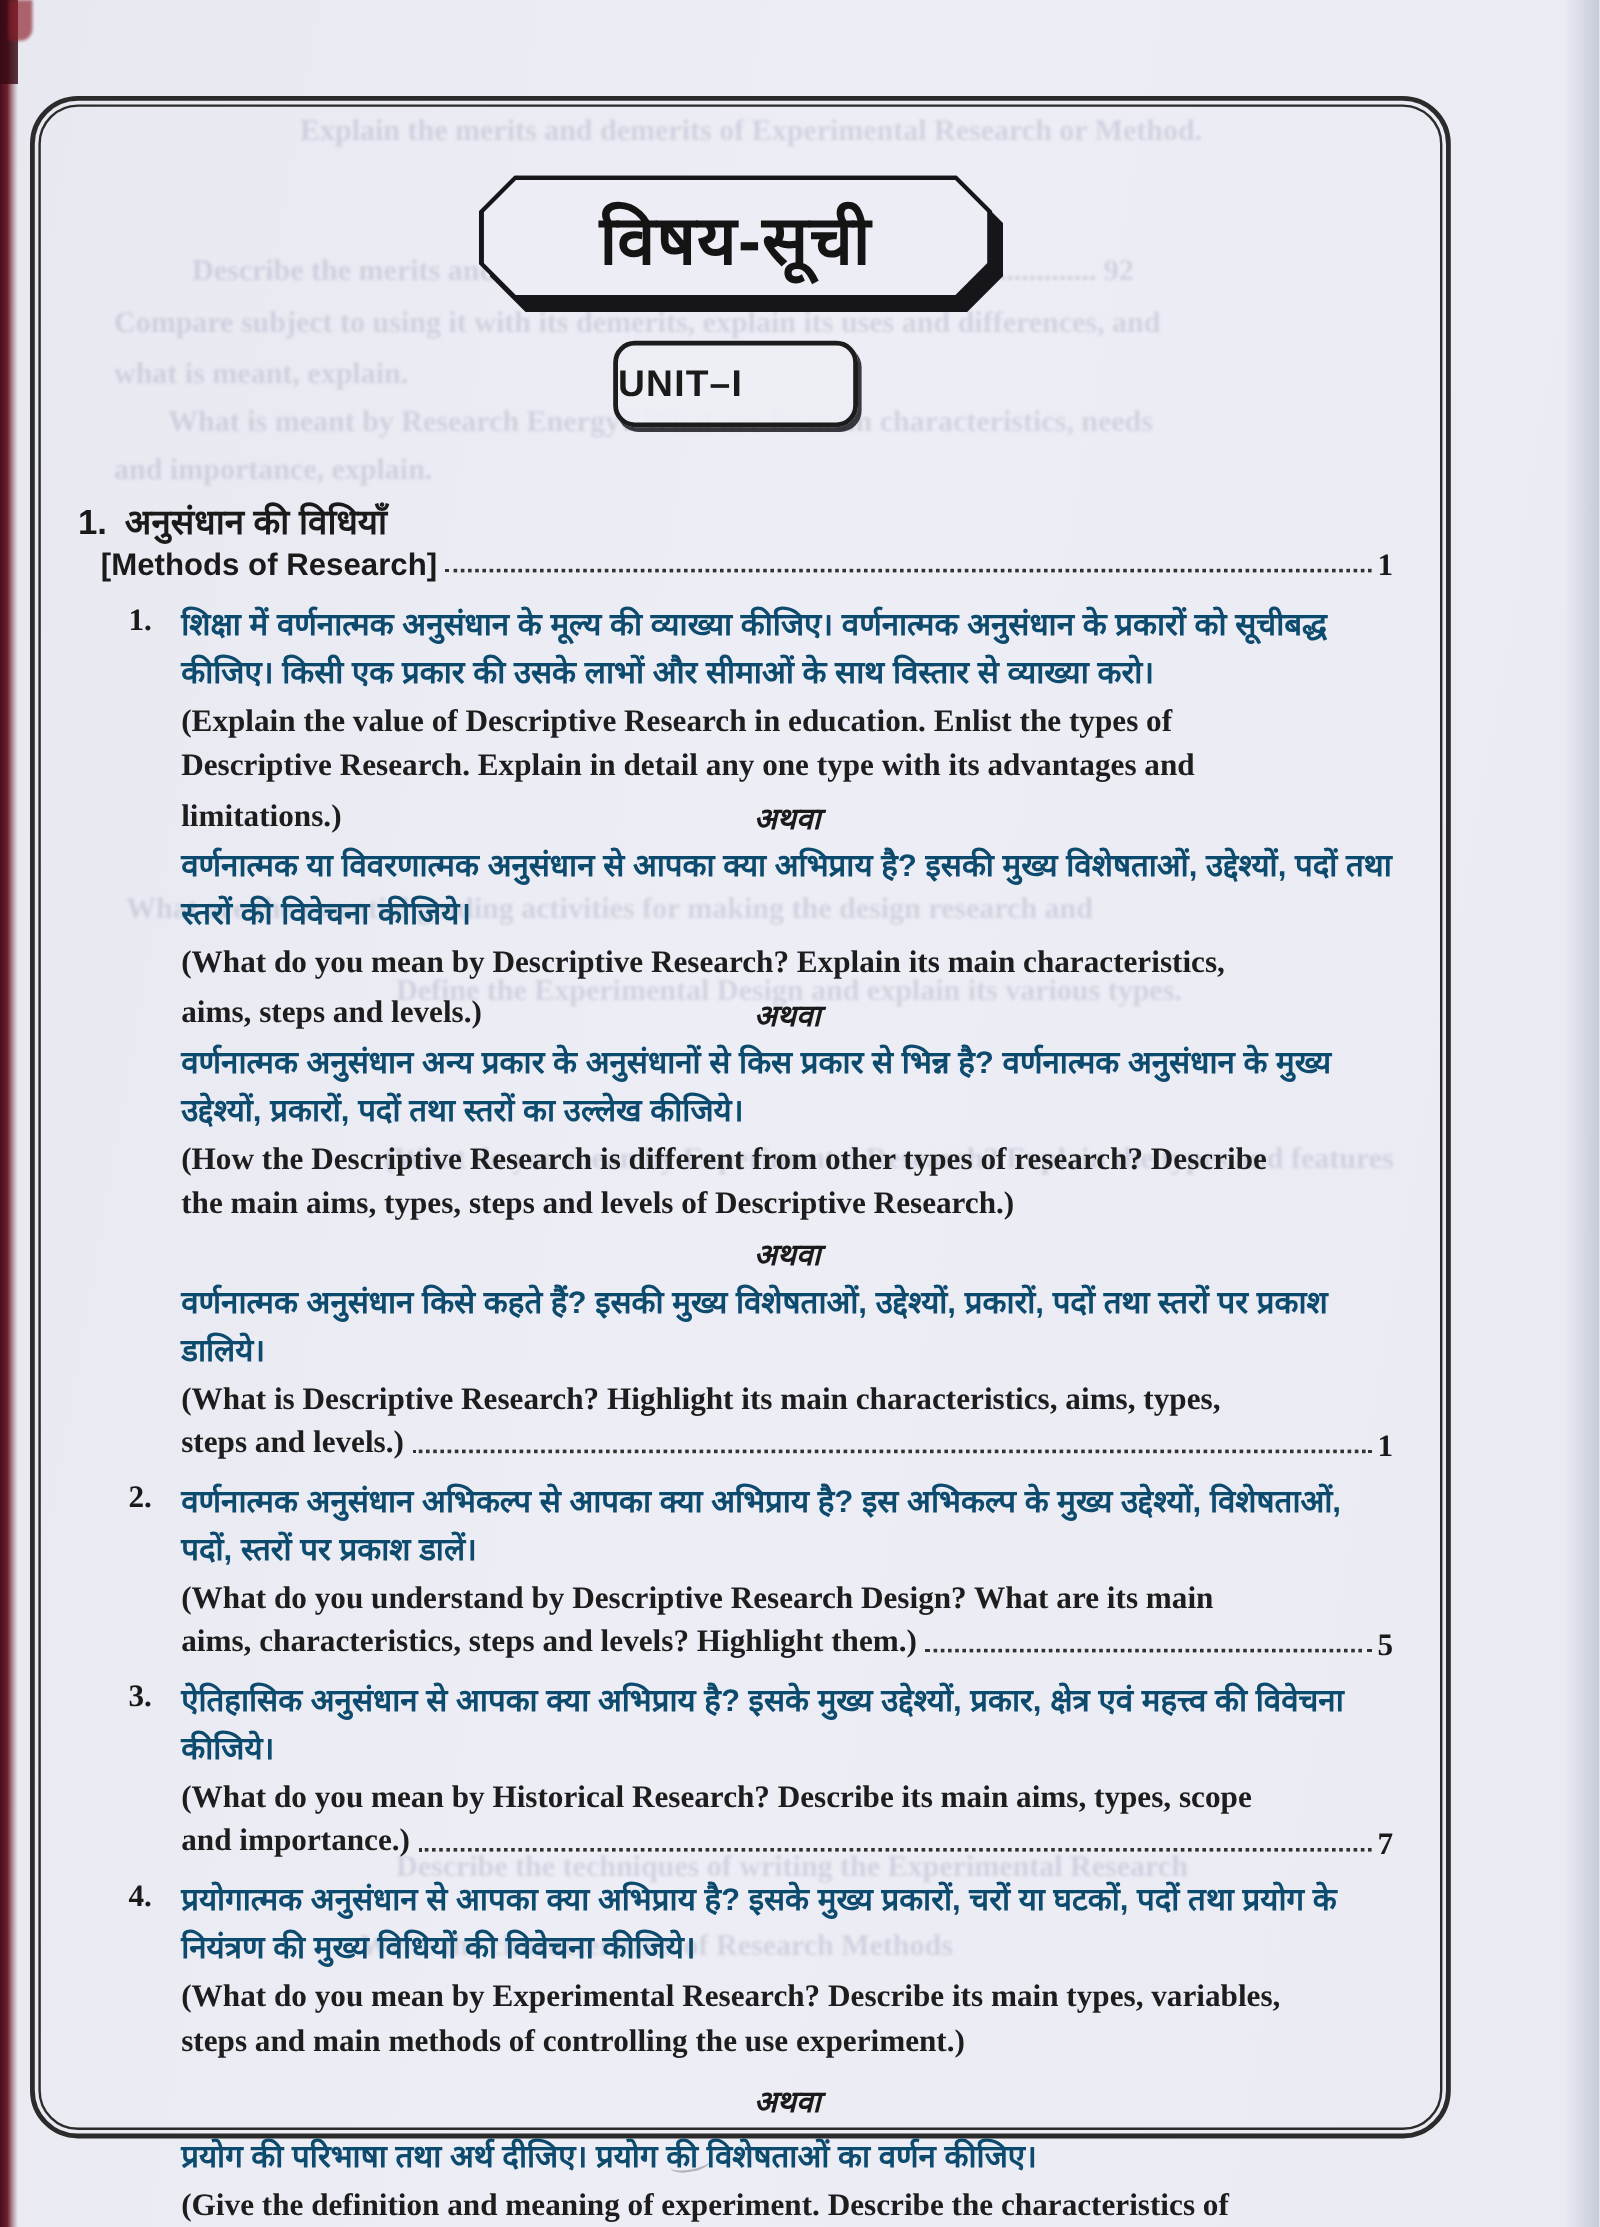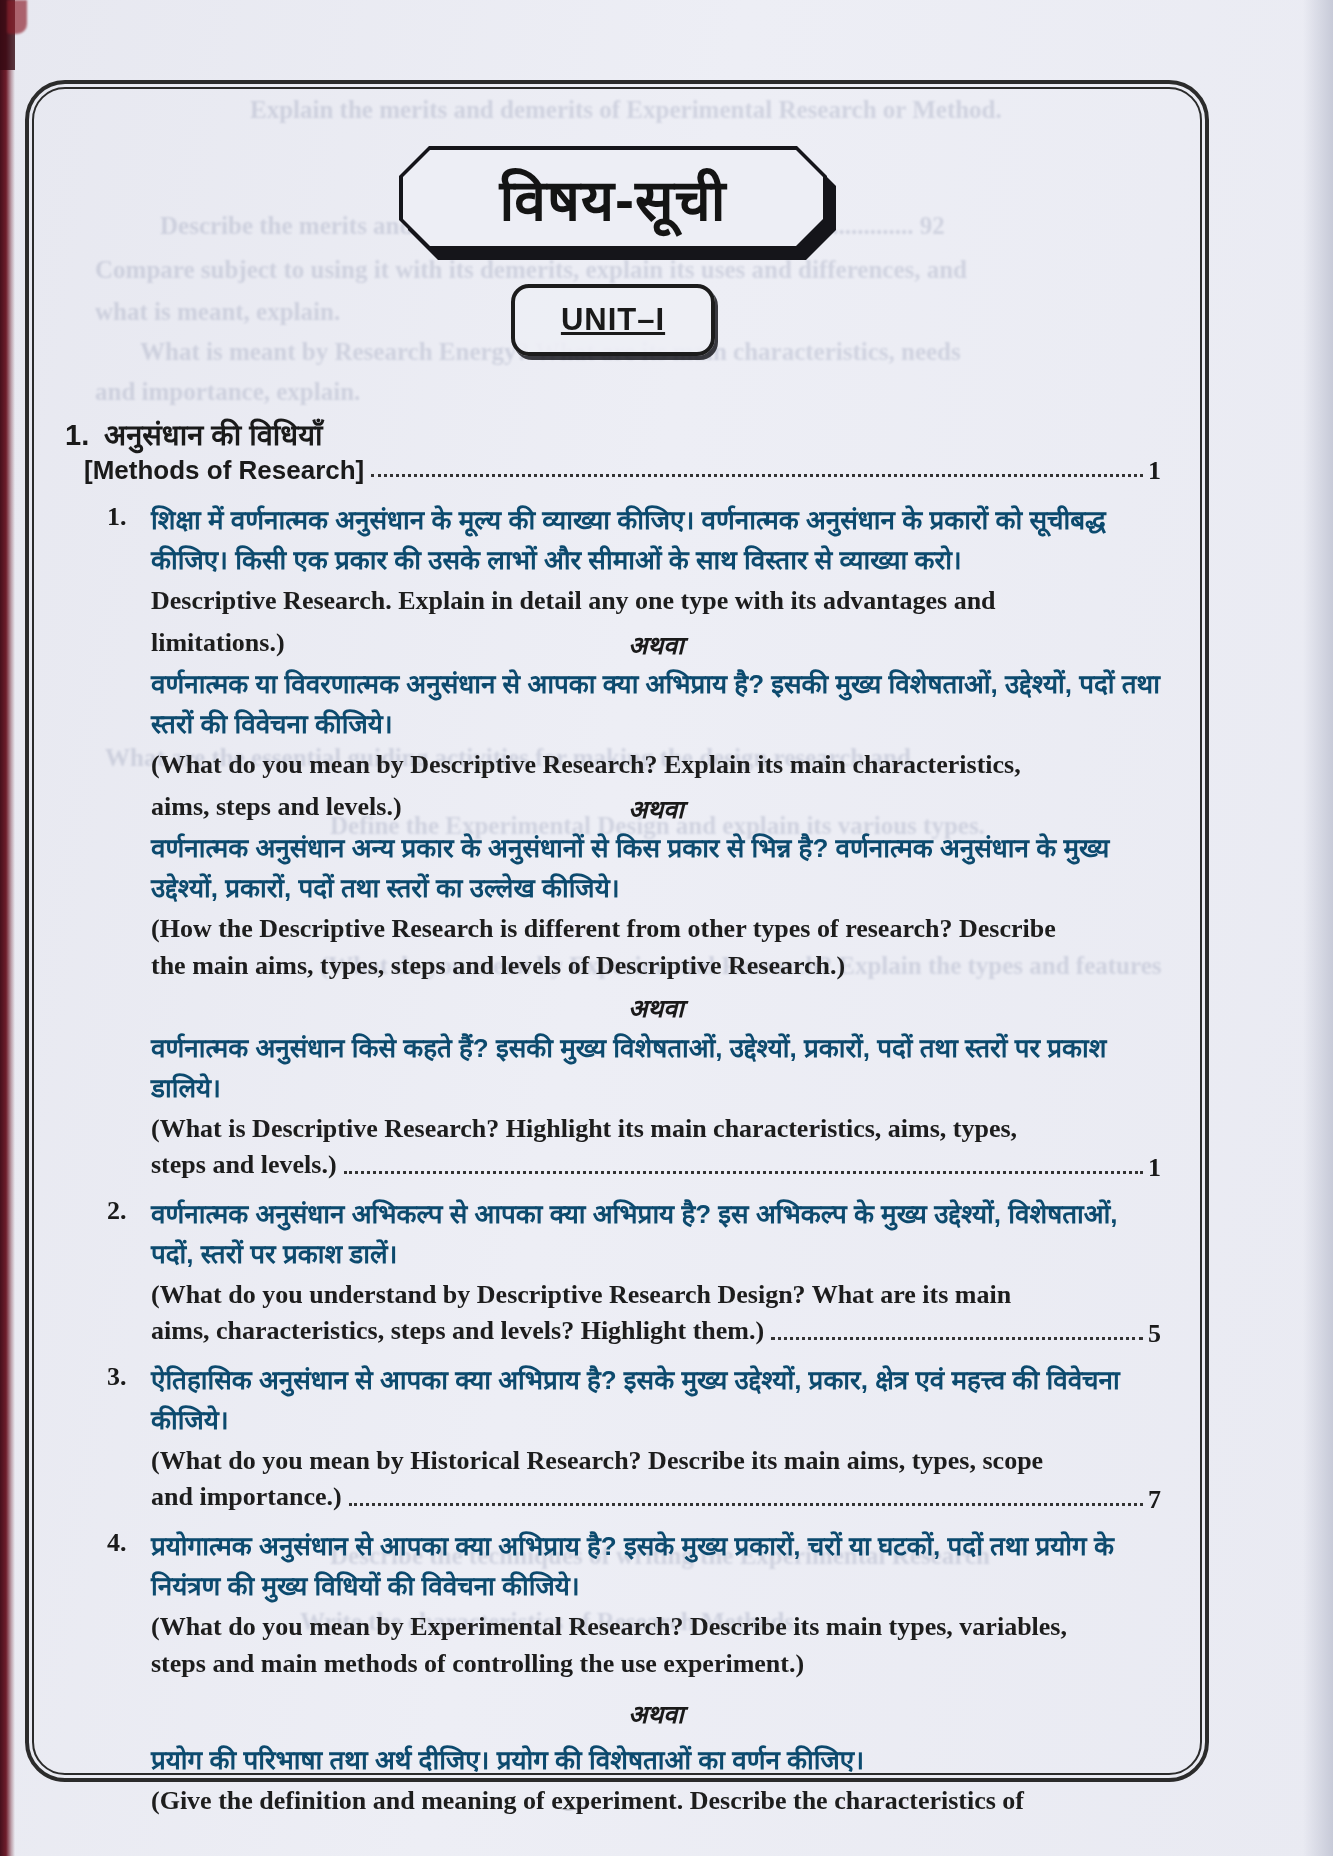--- a/index.html
+++ b/index.html
@@ -36,22 +36,22 @@
        calc(100% - 30px) 100%,30px 100%,0 calc(100% - 30px),0 30px);}
   .oct-shadow{position:absolute;inset:0;transform:translate(9px,10px);background:#15151a;}
   .oct-border{position:absolute;inset:0;background:#15151a;}
   .oct-inner{position:absolute;inset:4px;background:#edeef5;display:flex;align-items:center;justify-content:center;
     clip-path:polygon(27px 0,calc(100% - 27px) 0,100% 27px,100% calc(100% - 27px),
        calc(100% - 27px) 100%,27px 100%,0 calc(100% - 27px),0 27px);}
   .title-text{font-size:57px;font-weight:700;letter-spacing:1px;color:#141414;}
 
   
   .unit-box{width:196px;height:64px;margin:34px auto 0;border:4px solid #1c1c1c;border-radius:18px;
-    display:flex;align-items:center;justify-content:center;background:rgba(237,238,245,.9);
-    box-shadow:3px 4px 0 rgba(25,25,30,.85);text-decoration:underline;}
+    display:flex;align-items:center;background:rgba(237,238,245,.9);
+    box-shadow:3px 4px 0 rgba(25,25,30,.85);}
   .unit-text{font-size:31px;font-weight:700;letter-spacing:1px;}
 
   
   .section{margin-top:58px;}
   .sec-line1{display:flex;align-items:baseline;}
   .sec-num{font-size:29px;font-weight:700;width:39px;}
   .sec-hi{font-size:29px;font-weight:700;}
   .sec-en-row{margin-left:19px;margin-top:2px;}
   .sec-en{font-size:26px;font-weight:700;}
 
@@ -119,20 +119,21 @@
         <span class="pageno">1</span>
       </div>
     </div>
 
     <div class="qlist">
 
       <div class="q">
         <div class="q-num">1.</div>
         <div class="q-body">
           <p class="hi">शिक्षा में वर्णनात्मक अनुसंधान के मूल्य की व्याख्या कीजिए। वर्णनात्मक अनुसंधान के प्रकारों को सूचीबद्ध कीजिए। किसी एक प्रकार की उसके लाभों और सीमाओं के साथ विस्तार से व्याख्या करो।</p>
+          <p class="en">(Explain the value of Descriptive Research in education. Enlist the types of</p>
           <p class="en">Descriptive Research. Explain in detail any one type with its advantages and</p>
           <div class="or-row">
             <span class="en">limitations.)</span>
             <span class="or">अथवा</span>
           </div>
           <p class="hi">वर्णनात्मक या विवरणात्मक अनुसंधान से आपका क्या अभिप्राय है? इसकी मुख्य विशेषताओं, उद्देश्यों, पदों तथा स्तरों की विवेचना कीजिये।</p>
           <p class="en">(What do you mean by Descriptive Research? Explain its main characteristics,</p>
           <div class="or-row">
             <span class="en">aims, steps and levels.)</span>
             <span class="or">अथवा</span>

